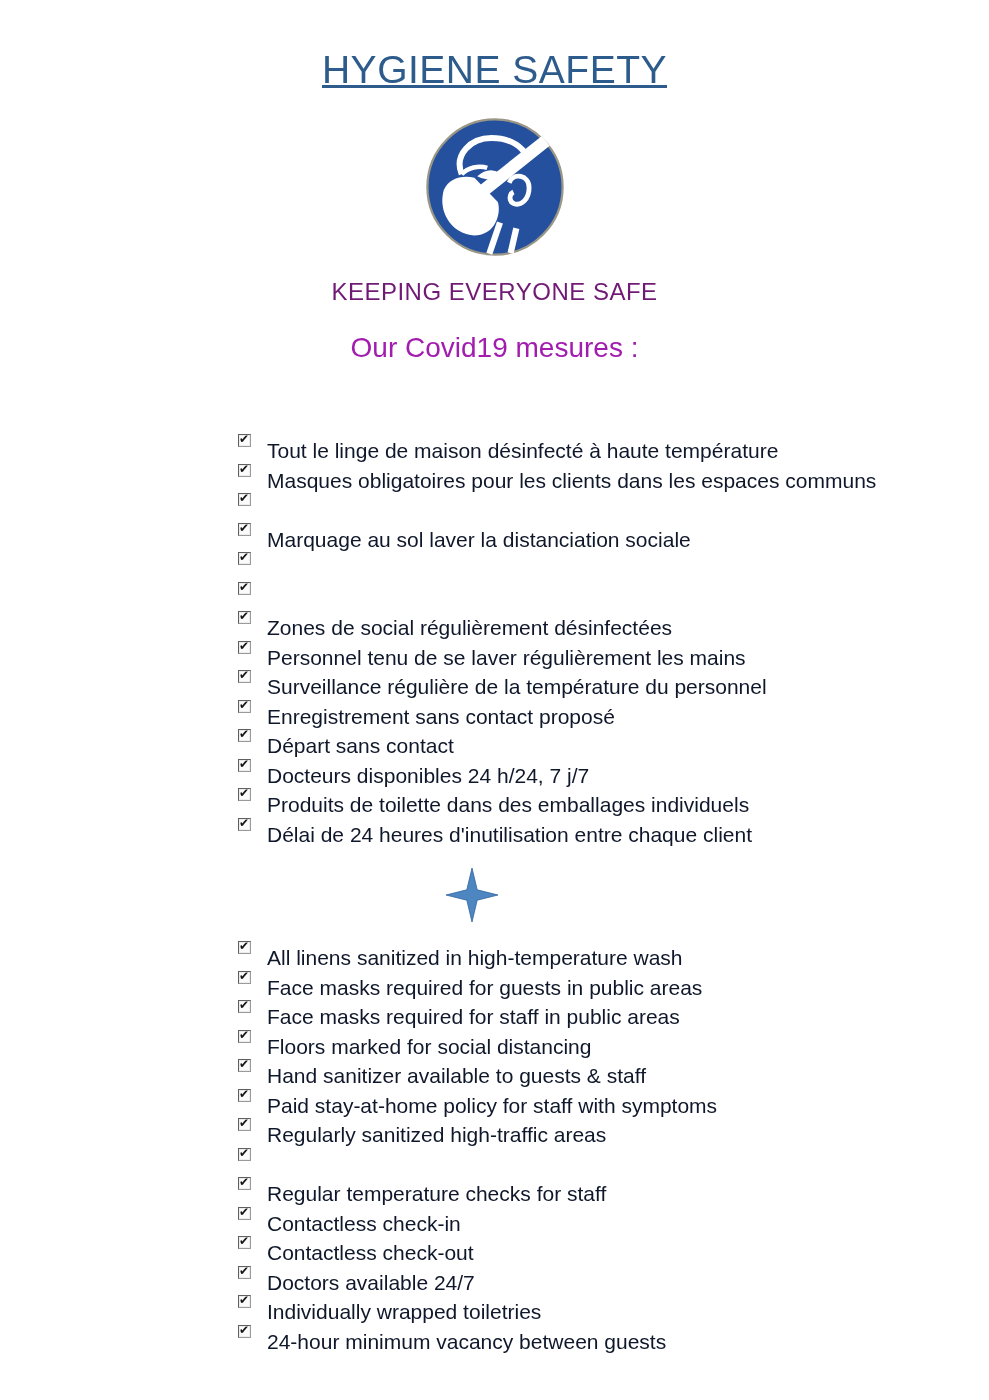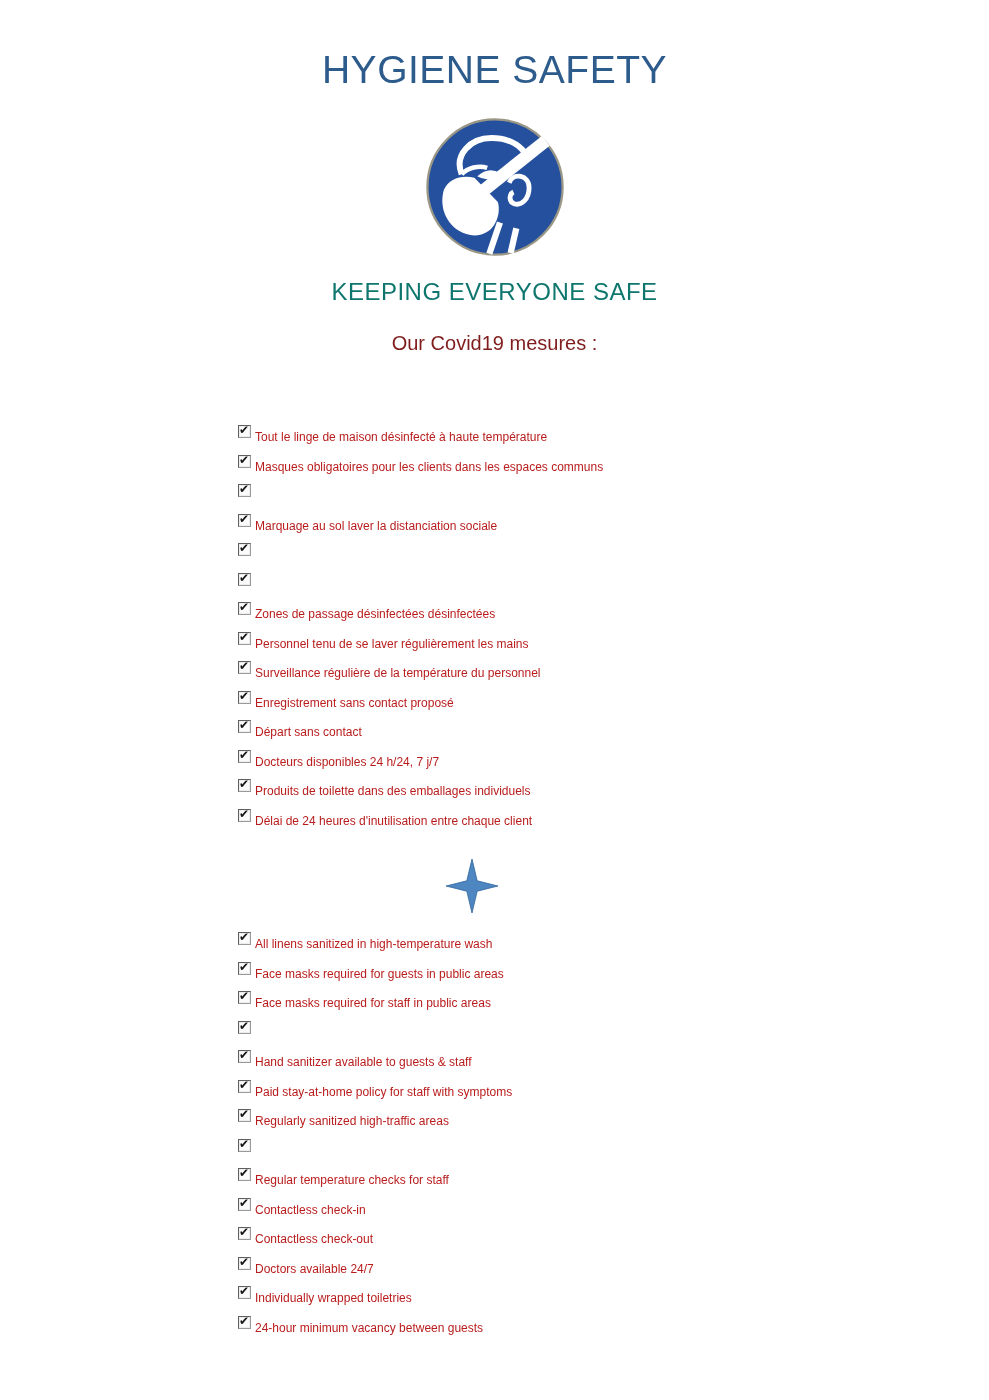--- a/index.html
+++ b/index.html
@@ -8,34 +8,35 @@
     width:989px; height:1400px; margin:0 auto;
     font-family:"Liberation Sans", sans-serif;
     overflow:hidden;
   }
   .page { width:989px; height:1400px; background:#fff; position:relative; }
 
   .doc-title {
     margin-top:48px; text-align:center;
     font-size:39px; font-weight:400; letter-spacing:0.5px;
     color:#2d5c8c;
+    text-decoration:underline;
   }
 
   .icon-wrap { width:142px; height:142px; margin:24px auto 0; }
   .icon-wrap svg { width:100%; height:100%; display:block; }
 
   .doc-subtitle {
     margin-top:20px; text-align:center;
     font-size:24px; font-weight:400; letter-spacing:0.5px;
-    color:#0f766e;
+    color:#701a75;
   }
   .doc-intro {
     margin-top:26px; text-align:center;
-    font-size:20px; font-weight:400;
-    color:#7f1d1d;
+    font-size:28px; font-weight:400;
+    color:#a21caf;
   }
 
   .checklist { margin-left:238px; }
   .checklist-fr { margin-top:69px; }
   .checklist-en { margin-top:18px; }
 
   .row { display:flex; align-items:flex-start; height:29.5px; }
 
   .checkbox {
     width:13px; height:13px; flex:0 0 13px;
@@ -49,22 +50,22 @@
   }
   .checkbox .check {
     position:absolute; top:-5px; left:0px;
     font-family:"DejaVu Sans", sans-serif;
     font-size:12px; font-weight:bold; color:#141414;
     line-height:1;
     top:-2px;
   }
 
   .label {
-    margin-left:4px; padding-top:6px;
-    font-size:12px; color:#b91c1c;
+    margin-left:16px; padding-top:6px;
+    font-size:21px; color:#0f172a;
     white-space:nowrap;
   }
 
   .divider { margin-top:22px; height:54px; display:flex; justify-content:center; }
   .divider svg { width:52px; height:54px; transform:translateX(-23px); }
 </style>
 </head>
 <body>
 
 <div class="page">
@@ -125,21 +126,21 @@
       </div>
     <div class="row">
         <span class="checkbox">
           <span class="check">✔</span>
         </span>
       </div>
     <div class="row">
         <span class="checkbox">
           <span class="check">✔</span>
         </span>
-        <span class="label">Zones de passage désinfectées désinfectées</span>
+        <span class="label">Zones de social régulièrement désinfectées</span>
       </div>
     <div class="row">
         <span class="checkbox">
           <span class="check">✔</span>
         </span>
         <span class="label">Personnel tenu de se laver régulièrement les mains</span>
       </div>
     <div class="row">
         <span class="checkbox">
           <span class="check">✔</span>
@@ -200,20 +201,21 @@
     <div class="row">
         <span class="checkbox">
           <span class="check">✔</span>
         </span>
         <span class="label">Face masks required for staff in public areas</span>
       </div>
     <div class="row">
         <span class="checkbox">
           <span class="check">✔</span>
         </span>
+        <span class="label">Floors marked for social distancing</span>
       </div>
     <div class="row">
         <span class="checkbox">
           <span class="check">✔</span>
         </span>
         <span class="label">Hand sanitizer available to guests &amp; staff</span>
       </div>
     <div class="row">
         <span class="checkbox">
           <span class="check">✔</span>

